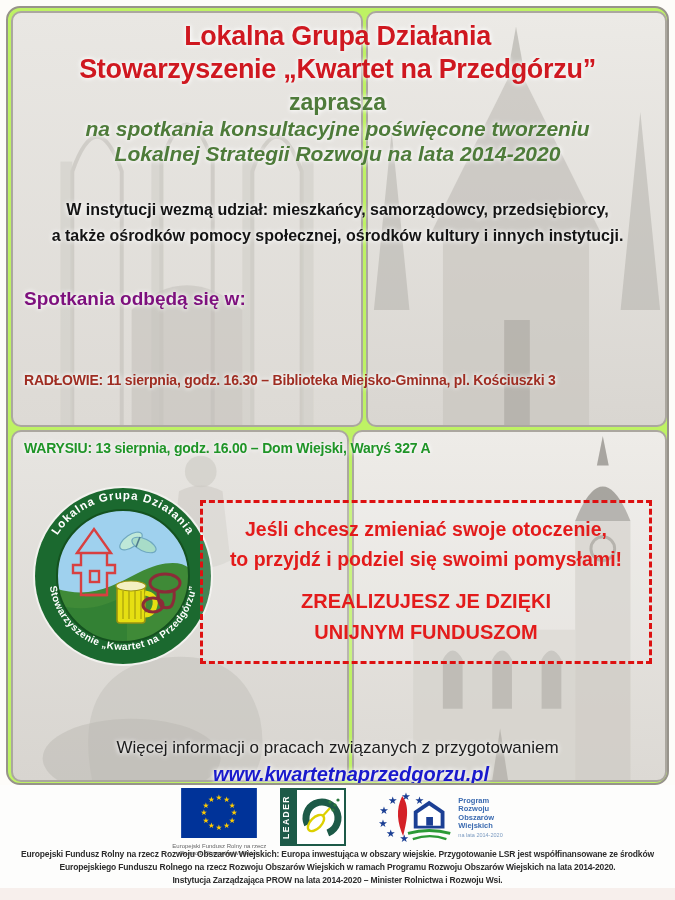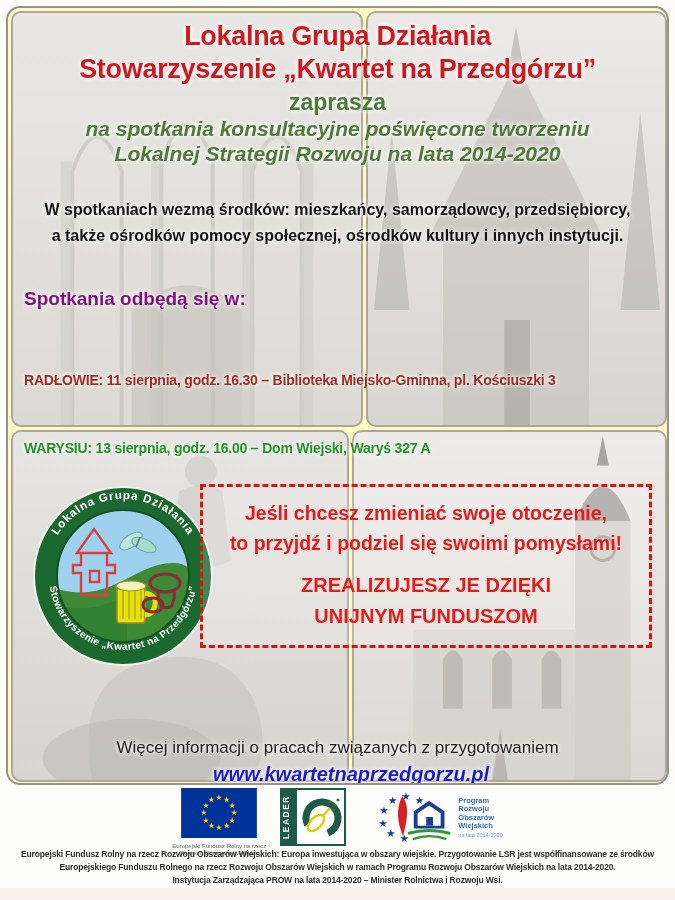--- a/index.html
+++ b/index.html
@@ -1,21 +1,21 @@
 <!DOCTYPE html>
 <html><head>
 <meta charset="utf-8">
 <style>
   * { margin:0; padding:0; box-sizing:border-box; }
   html,body { width:675px; height:900px; font-family:"Liberation Sans", sans-serif; background:#fdfcf9; overflow:hidden; position:relative; }
 
   
   .poster-frame {
     position:absolute; left:6px; top:6px; width:663px; height:779px;
-    border:2px solid #97938b; border-radius:14px; background:#fef9c3; overflow:hidden;
+    border:2px solid #97938b; border-radius:14px; background:#bef264; overflow:hidden;
   }
   .bg-panel { position:absolute; border:2px solid #aba79f; border-radius:10px; overflow:hidden; }
   .bg-panel svg { display:block; width:100%; height:100%; }
   .panel-tl { left:3px; top:3px; width:352px; height:416px; background:linear-gradient(180deg,#e9e7e3,#dddad5); }
   .panel-tr { left:358px; top:3px; width:301px; height:416px; background:linear-gradient(180deg,#eceae6,#d9d6d1); }
   .panel-bl { left:3px; top:422px; width:338px; height:352px; background:linear-gradient(180deg,#e7e5e1,#d8d5d0); }
   .panel-br { left:344px; top:422px; width:315px; height:352px; background:linear-gradient(180deg,#eeece8,#dcd9d4); }
 
   
   .glow { text-shadow:0 0 4px rgba(255,255,255,.95), 0 0 6px rgba(255,255,255,.85); }
@@ -29,21 +29,21 @@
 
   .meetings-header { position:absolute; left:16px; top:280px; font-size:19px; font-weight:bold; color:#7d107d; }
   .meeting { position:absolute; left:16px; font-size:14px; font-weight:bold; white-space:nowrap; letter-spacing:-.2px; }
   .m1 { top:330px; color:#2a2ad4; }
   .m2 { top:364px; color:#9e2d22; }
   .m3 { top:398px; color:#7d2383; }
   .m4 { top:432px; color:#1f9427; }
 
   .logo-badge { position:absolute; left:24px; top:477px; width:182px; height:182px; }
 
-  .callout-box { position:absolute; left:192px; top:476px; width:452px; height:164px;
+  .callout-box { position:absolute; left:192px; top:492px; width:452px; height:164px;
     border:3px dashed #dd1111; text-align:center; color:#e31b1b; font-weight:bold; background:rgba(255,255,255,.18); }
   .callout-l12 { font-size:19.5px; line-height:30px; }
   .callout-l34 { font-size:20px; line-height:31px; }
   .callout-box .pad1 { margin-top:11px; }
   .callout-box .pad2 { margin-top:12px; }
 
   .more-info { position:absolute; left:0; top:684px; width:100%; text-align:center; }
   .info-line { font-size:17px; color:#1c1c1c; line-height:24px;margin-top:44px; }
   .website { font-style:italic; font-weight:bold; font-size:20px; color:#1a1acc; margin-top:3px;padding-left:27px; }
 
@@ -118,21 +118,21 @@
 
   <div class="title-block">
     <div class="title-red glow">Lokalna Grupa Działania</div>
     <div class="title-red glow">Stowarzyszenie „Kwartet na Przedgórzu”</div>
     <div class="sub-green-big glow">zaprasza</div>
     <div class="sub-green glow">na spotkania konsultacyjne poświęcone tworzeniu</div>
     <div class="sub-green glow">Lokalnej Strategii Rozwoju na lata 2014-2020</div>
   </div>
 
   <div class="participants glow">
-    <div>W spotkaniach wezmą środków: mieszkańcy, samorządowcy, przedsiębiorcy,</div>
+    <div>W instytucji wezmą udział: mieszkańcy, samorządowcy, przedsiębiorcy,</div>
     <div>a także ośrodków pomocy społecznej, ośrodków kultury i innych instytucji.</div>
   </div>
 
   <div class="meetings-header glow">Spotkania odbędą się w:</div>
   <div class="meeting m2 glow">RADŁOWIE: 11 sierpnia, godz. 16.30 – Biblioteka Miejsko-Gminna, pl. Kościuszki 3</div>
   <div class="meeting m4 glow">WARYSIU: 13 sierpnia, godz. 16.00 – Dom Wiejski, Waryś 327 A</div>
 
   <div class="logo-badge">
     <svg viewBox="0 0 182 182">
       <defs>

